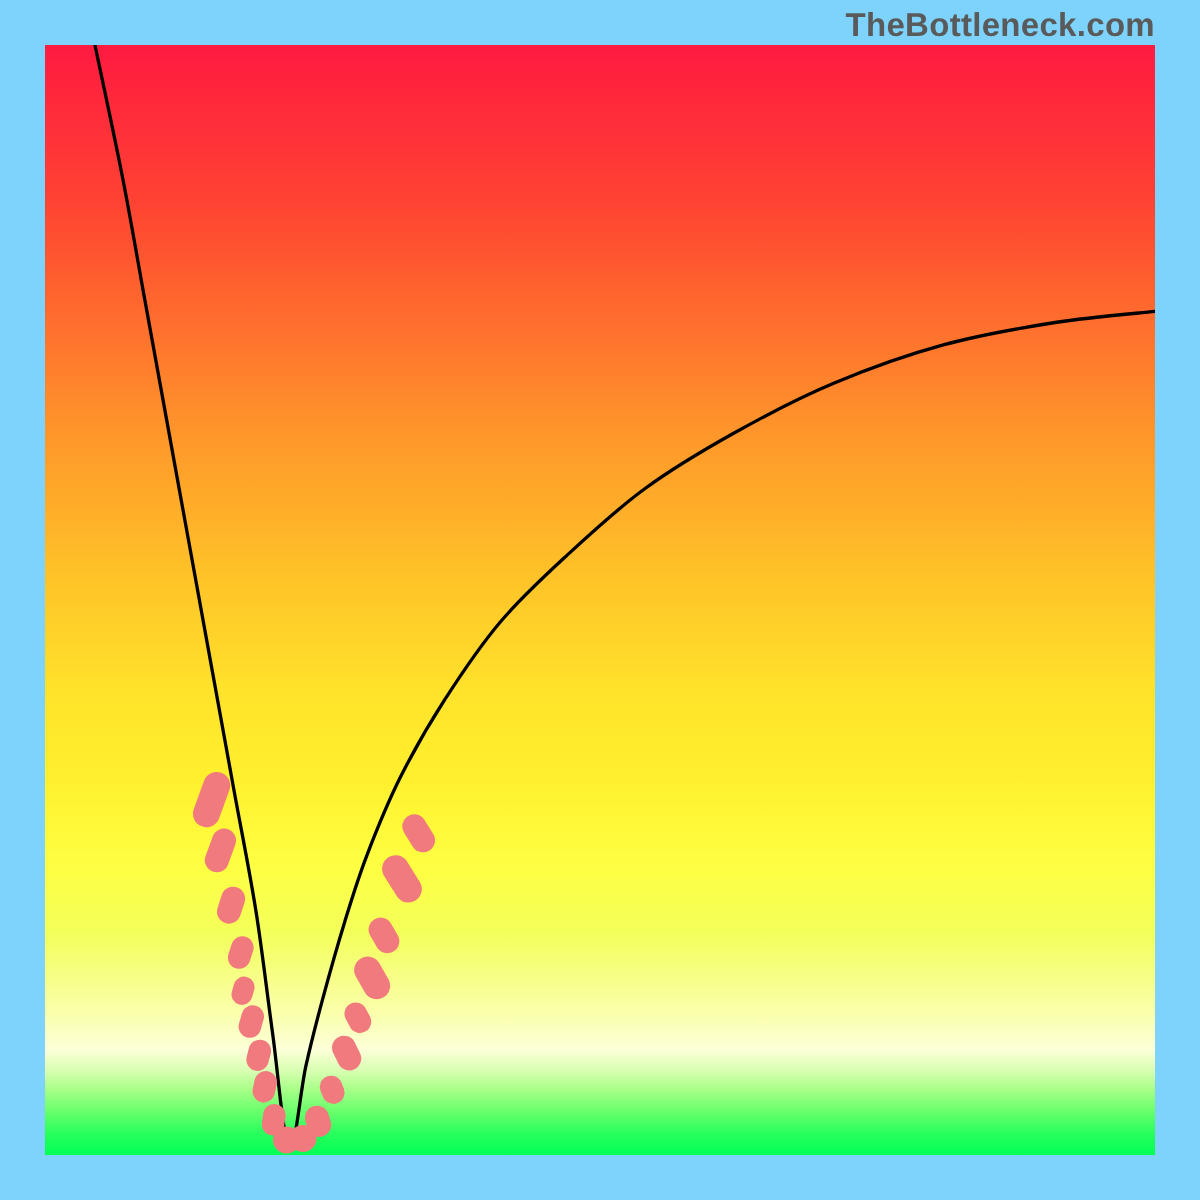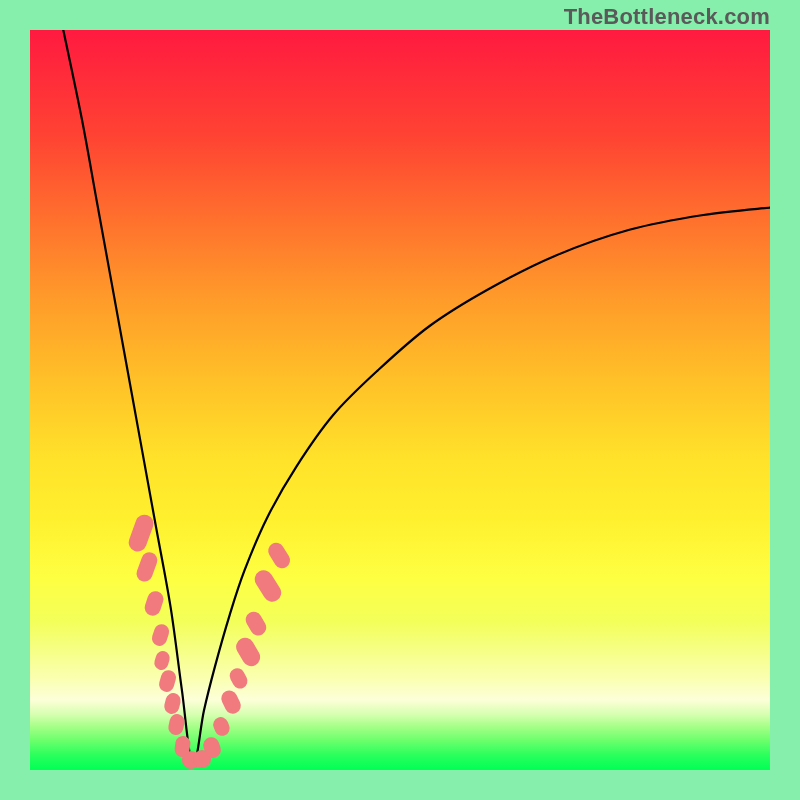--- a/index.html
+++ b/index.html
@@ -1,20 +1,20 @@
 <!DOCTYPE html>
 <html><head>
 <meta charset="utf-8">
 <style>
   * { margin: 0; padding: 0; box-sizing: border-box; }
   html, body { width: 800px; height: 800px; overflow: hidden; }
   .frame {
     width: 800px;
     height: 800px;
-    background: #86efac;
+    background: #7dd3fc;
     position: relative;
   }
   .plot-area {
     position: absolute;
     left: 30px;
     top: 30px;
     width: 740px;
     height: 740px;
     background: linear-gradient(
       to bottom,

